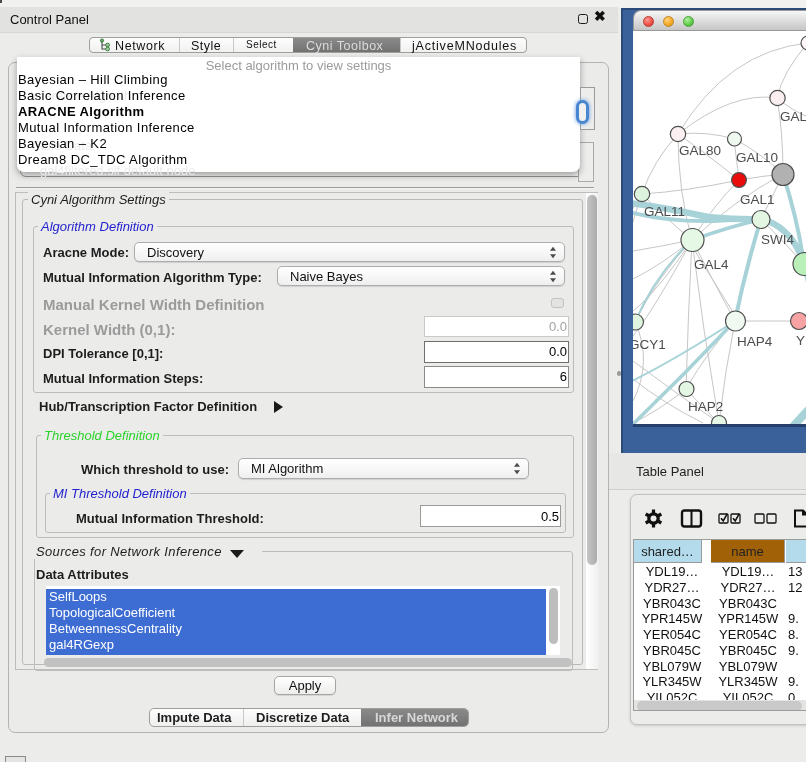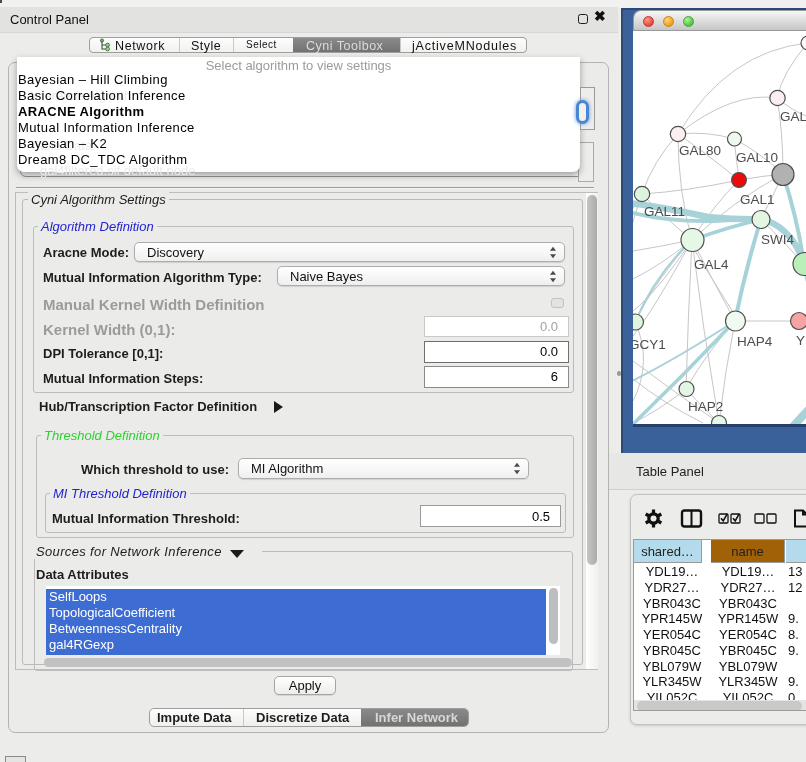--- a/index.html
+++ b/index.html
@@ -1,21 +1,21 @@
 <!DOCTYPE html>
 <html><head>
 <meta charset="utf-8">
 <style>
   * { margin:0; padding:0; box-sizing:border-box; }
   html,body { width:806px; height:762px; background:#ececeb; font-family:"Liberation Sans", sans-serif; overflow:hidden; position:relative; }
   .abs { position:absolute; }
   .lbl { font-size:13px; font-weight:bold; color:#1d1d1d; white-space:nowrap; }
   .glbl { font-size:15px; font-weight:bold; color:#9b9b9b; white-space:nowrap; }
   .field { position:absolute; background:#fff; }
-  .fieldtxt { font-size:13px; text-align:right; padding-right:10px; line-height:21px; }
+  .fieldtxt { font-size:13px; text-align:right; padding-right:1px; line-height:21px; }
   .combo { position:absolute; border:1px solid #adadad; border-radius:5px;
            background:linear-gradient(#ffffff,#f6f6f6 60%,#eeeeee); box-shadow:0 1px 1px rgba(0,0,0,.12); }
   .combo .ctext { position:absolute; left:12px; top:0; font-size:13px; color:#111; line-height:19px; }
   .carrows { position:absolute; right:7px; top:3px; width:8px; height:13px; }
   .group { position:absolute; border:1px solid #bcbcbc; border-radius:3px; }
   .gtitle { position:absolute; background:#ebebea; padding:0 3px; font-size:13px; white-space:nowrap;font-style:italic; }
 </style>
 </head>
 <body>
 
@@ -95,21 +95,21 @@
   <div class="combo" style="left:238px;top:458px;width:291px;height:21px;">
     <span class="ctext">MI Algorithm</span>
     <svg class="carrows" viewBox="0 0 9 15" style="top:3px;">
         <path d="M4.5 1 L8 5.6 L1 5.6 Z" fill="#4a4a4a"></path>
         <path d="M4.5 14 L1 9.4 L8 9.4 Z" fill="#4a4a4a"></path>
       </svg>
   </div>
 
   <div class="group" style="left:45px;top:493px;width:521px;height:40px;"></div>
   <div class="gtitle" style="left:50px;top:486px;color:#2222cf;">MI Threshold Definition</div>
-  <div class="lbl abs" style="left:52px;top:511px;">Mutual Information Threshold:</div>
+  <div class="lbl abs" style="left:36px;top:511px;padding-left:40px;">Mutual Information Threshold:</div>
   <div class="field" style="left:420px;top:505px;width:141px;height:22px;border:1px solid #9a9a98;">
       <div class="fieldtxt" style="color:#000;line-height:21px;">0.5</div>
     </div>
 
   <div class="group" style="left:34px;top:551px;width:539px;height:120px;"></div>
   <div class="gtitle" style="left:33px;top:544px;color:#1d1d1d;font-weight:normal;padding-right:40px;letter-spacing:0.35px;">Sources for Network Inference</div>
   <svg class="abs" style="left:230px;top:549px;" width="14" height="10" viewBox="0 0 14 10">
       <path d="M0 1 L14 1 L7 9 Z" fill="#1a1a1a"></path>
     </svg>
   <div class="lbl abs" style="left:36px;top:567px;">Data Attributes</div>

